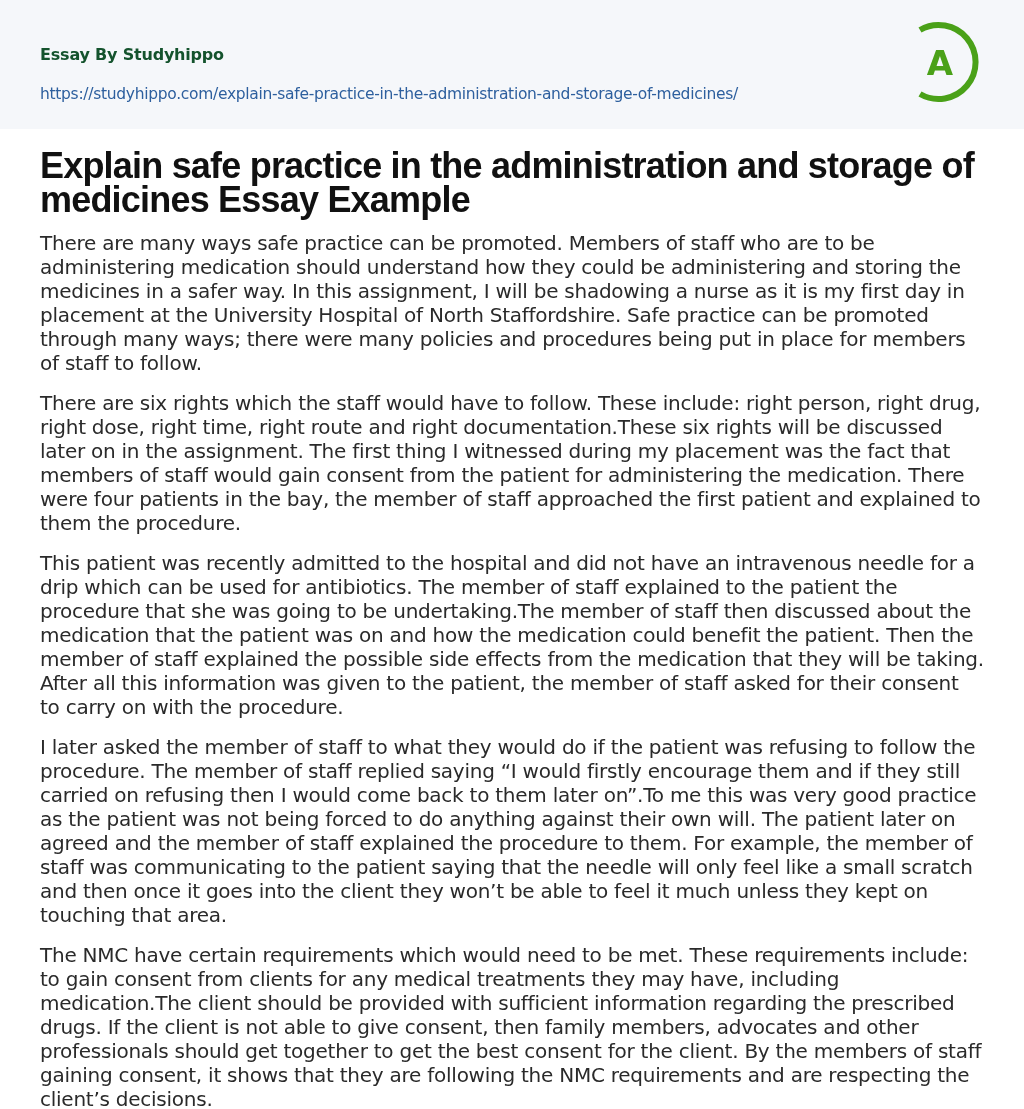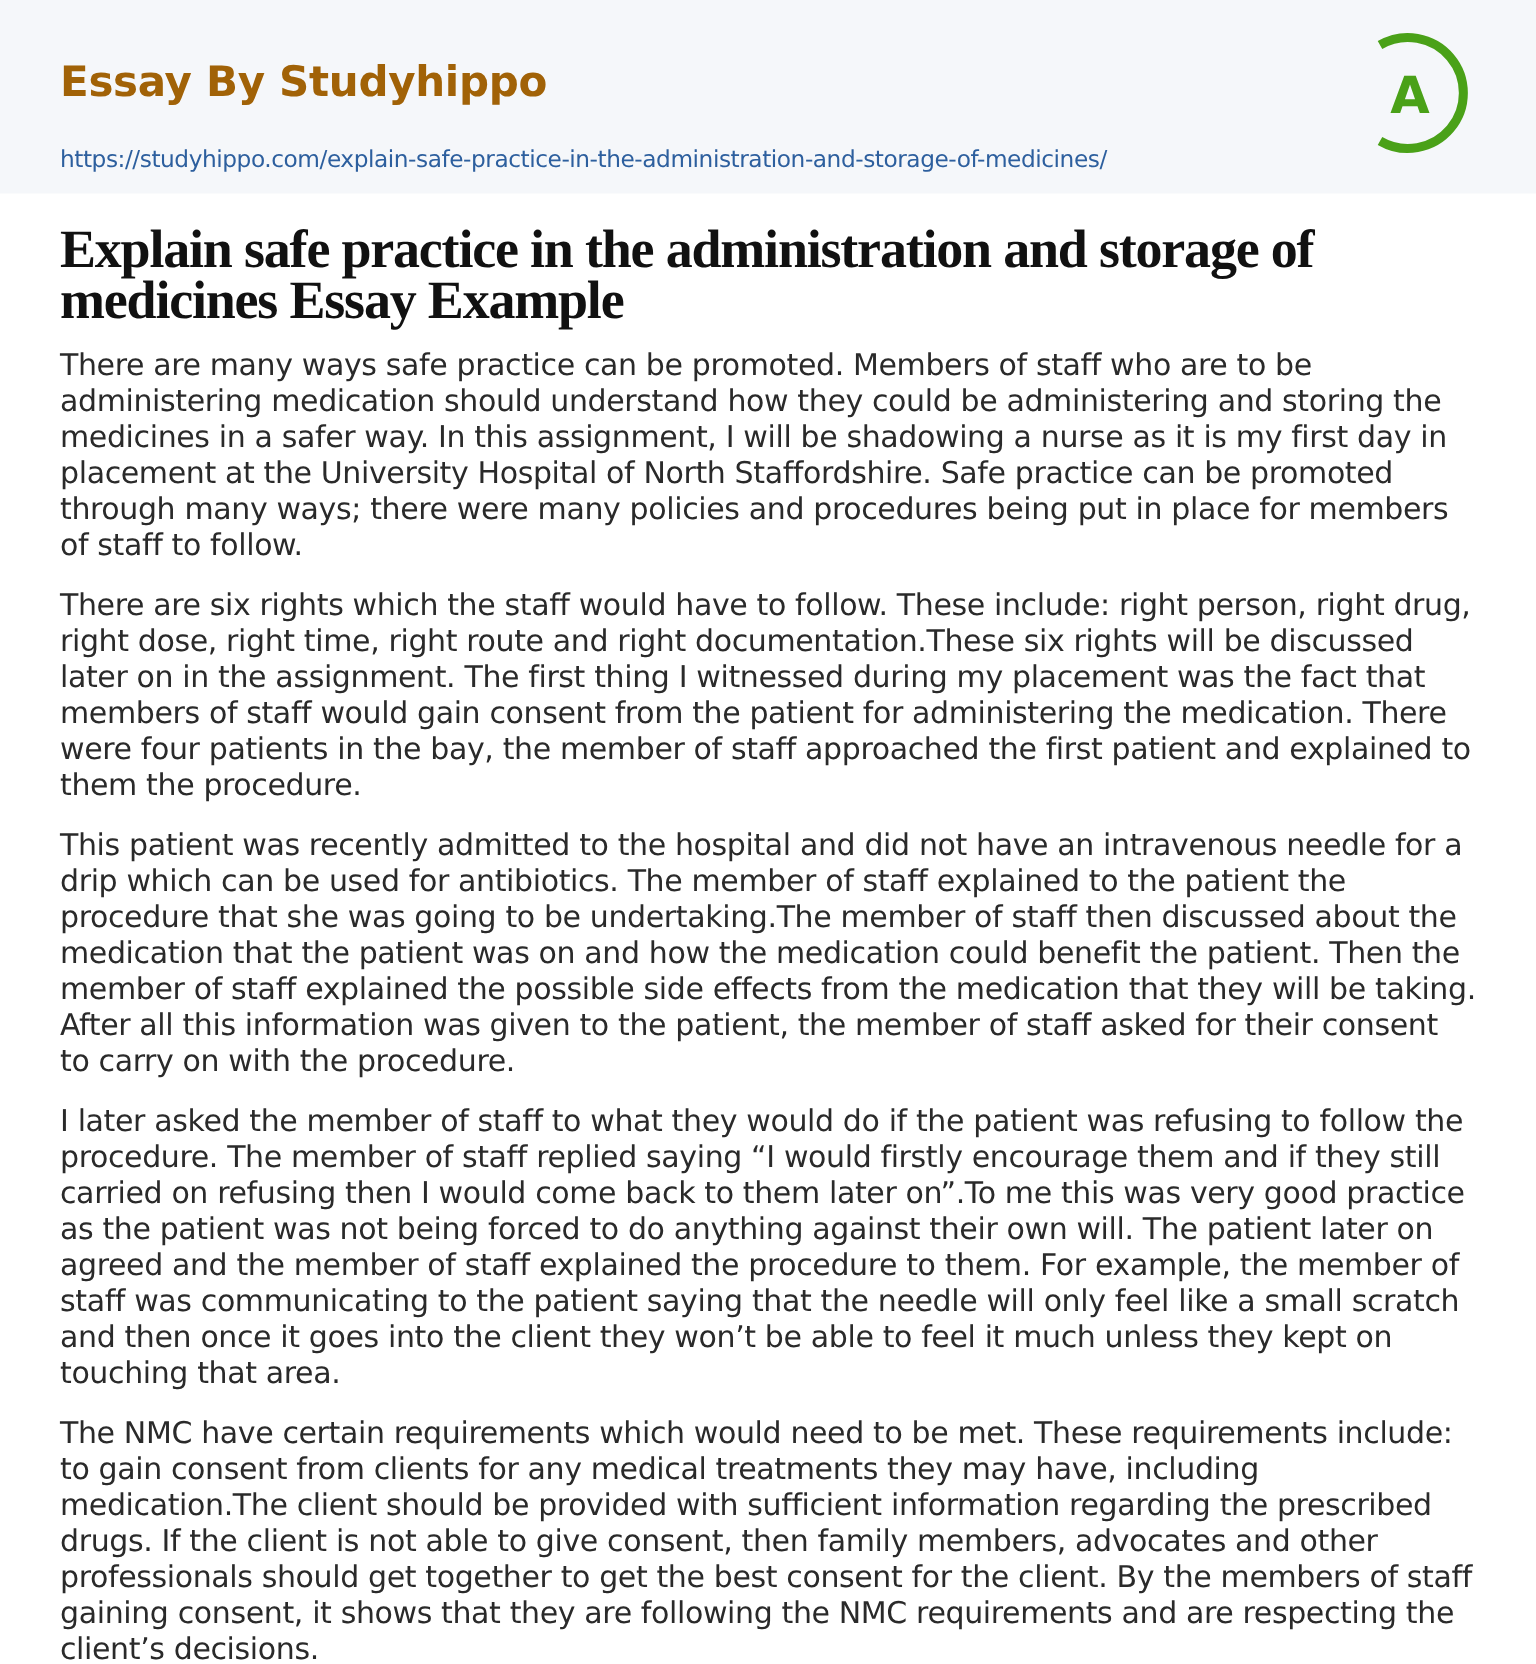--- a/index.html
+++ b/index.html
@@ -20,50 +20,50 @@
       height: 129px;
       background: #f5f7fa;
       box-sizing: border-box;
     }
     .brand {
       position: absolute;
       left: 40px;
       top: 40px;
       font-family: "DejaVu Sans", sans-serif;
       font-weight: bold;
-      font-size: 28px;
-      color: #a16207;
+      font-size: 16px;
+      color: #14532d;
       letter-spacing: -0.2px;
       margin: 0;
       line-height: 30px;
     }
     .url {
       position: absolute;
       left: 40px;
-      top: 96px;
+      top: 84px;
       font-size: 15.5px;
       color: #2d5f9e;
       text-decoration: none;
       line-height: 20px;
       letter-spacing: -0.3px;
     }
     .logo {
       position: absolute;
       left: 910px;
       top: 18px;
       width: 80px;
       height: 88px;
     }
     .content {
       padding: 0 40px;
     }
     h1 {
       margin: 0;
       padding-top: 150px;
-      font-family: Liberation Serif, serif;
+      font-family: Liberation Sans, sans-serif;
       font-weight: bold;
       font-size: 36px;
       line-height: 34px;
       color: #111111;
       letter-spacing: -0.8px;
     }
     .body-text p {
       margin: 0 0 16px 0;
       font-size: 20px;
       line-height: 24px;

